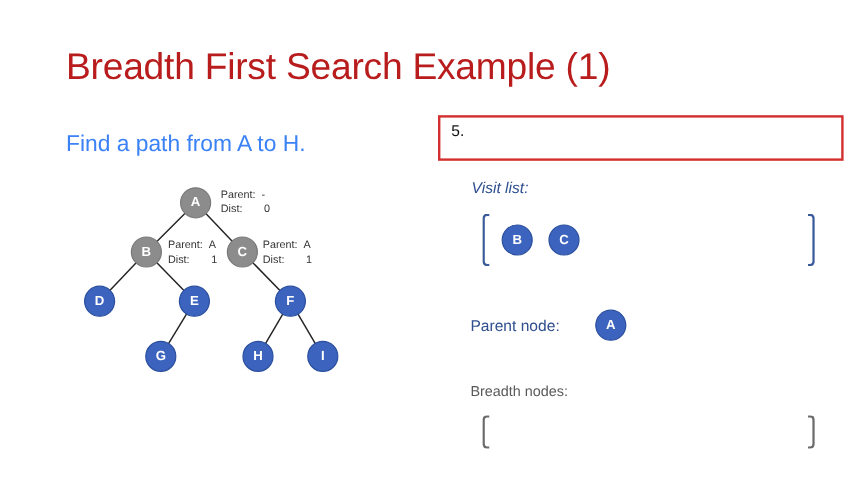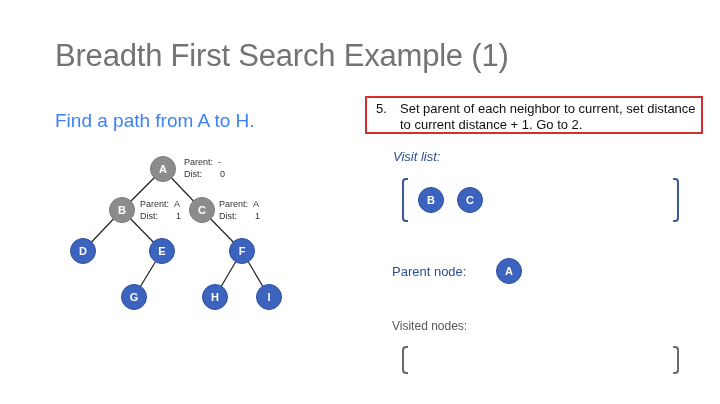--- a/index.html
+++ b/index.html
@@ -1,17 +1,17 @@
 <!DOCTYPE html>
 <html><head>
   <meta charset="utf-8">
   <style>
     html, body { margin: 0; padding: 0; background: #ffffff; }
     body { width: 720px; height: 404px; position: relative; overflow: hidden; font-family: "Liberation Sans", sans-serif; }
-    .title { position: absolute; left: 55px; top: 38px; font-size: 31px; color: #737373; letter-spacing: -0.2px; }
+    .title { position: absolute; left: 55px; top: 38px; font-size: 31px; color: #b91c1c; letter-spacing: -0.2px; }
     .subtitle { position: absolute; left: 55px; top: 110px; font-size: 19px; color: #3b82f6; }
     .step-box { position: absolute; left: 365px; top: 96px; width: 338px; height: 38px; border: 2px solid #d32f2f; box-sizing: border-box; }
     .step-num { position: absolute; left: 9px; top: 3px; font-size: 13px; color: #111; }
     .step-text { position: absolute; left: 33px; top: 3px; width: 300px; font-size: 13px; line-height: 16px; color: #111; }
     .label-blue { position: absolute; font-size: 13px; color: #2f4f8f; }
     .label-gray { position: absolute; font-size: 12px; color: #595959; }
     .bracket-l, .bracket-r { position: absolute; width: 6px; border: 2px solid #3a5a9a; box-sizing: border-box; }
     .bracket-l { border-right: none; border-radius: 4px 0 0 4px; }
     .bracket-r { border-left: none; border-radius: 0 4px 4px 0; }
     .bracket-gray { border-color: #6b6b6b; }
@@ -24,21 +24,20 @@
     svg.edges { position: absolute; left: 0; top: 0; }
   </style>
 </head>
 <body>
 
 <div class="title">Breadth First Search Example (1)</div>
 <div class="subtitle">Find a path from A to H.</div>
 
 <div class="step-box">
   <span class="step-num">5.</span>
-  <span class="step-text">Set parent of each neighbor to current, set distance to current distance + 1. Go to 2.</span>
 </div>
 
 <svg class="edges" width="720" height="404">
   <line x1="163" y1="169" x2="122" y2="210" stroke="#222" stroke-width="1.2"></line>
   <line x1="163" y1="169" x2="202" y2="210" stroke="#222" stroke-width="1.2"></line>
   <line x1="122" y1="210" x2="83" y2="251" stroke="#222" stroke-width="1.2"></line>
   <line x1="122" y1="210" x2="162" y2="251" stroke="#222" stroke-width="1.2"></line>
   <line x1="202" y1="210" x2="242" y2="251" stroke="#222" stroke-width="1.2"></line>
   <line x1="162" y1="251" x2="134" y2="297" stroke="#222" stroke-width="1.2"></line>
   <line x1="242" y1="251" x2="215" y2="297" stroke="#222" stroke-width="1.2"></line>
@@ -88,15 +87,15 @@
 
 <div class="label-blue" style="left:393px;top:149px;font-style:italic;">Visit list:</div>
 <div class="bracket-l" style="left:402px;top:178px;height:44px;"></div>
 <div class="bracket-r" style="left:673px;top:178px;height:44px;"></div>
 <div class="node blue" style="left:418px;top:187px;">B</div>
 <div class="node blue" style="left:457px;top:187px;">C</div>
 
 <div class="label-blue" style="left:392px;top:264px;">Parent node:</div>
 <div class="node blue" style="left:496px;top:258px;">A</div>
 
-<div class="label-gray" style="left:392px;top:319px;">Visited nodes:</div>
+<div class="label-gray" style="left:392px;top:319px;">Breadth nodes:</div>
 <div class="bracket-l bracket-gray" style="left:402px;top:346px;height:28px;"></div>
 <div class="bracket-r bracket-gray" style="left:673px;top:346px;height:28px;"></div>
 
 </body></html>

